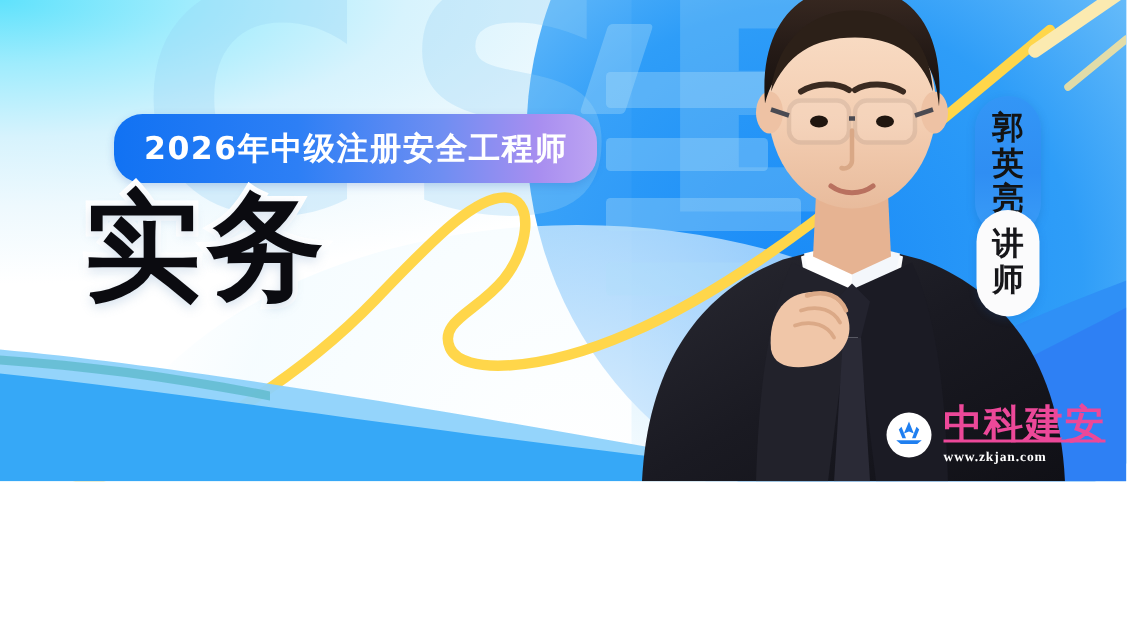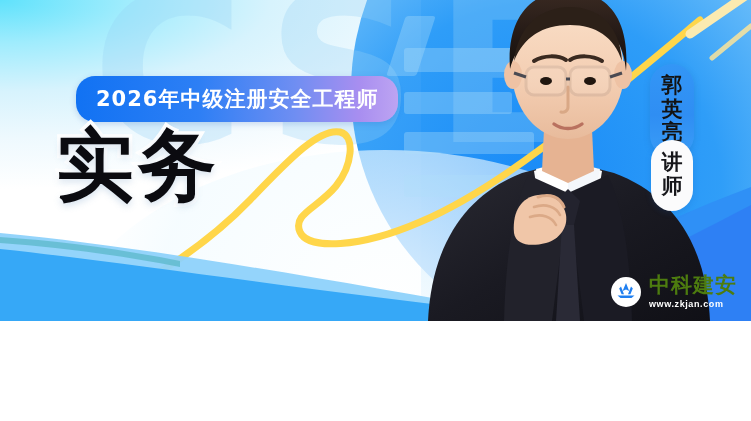--- a/index.html
+++ b/index.html
@@ -124,26 +124,27 @@
     display:flex;align-items:center;gap:8px;
   }
   .logo-mark{
     width:30px;height:30px;border-radius:50%;
     background:#ffffff;
     display:flex;align-items:center;justify-content:center;
     flex:0 0 auto;
   }
   .logo-text{display:flex;flex-direction:column;align-items:flex-start;line-height:1;}
   .logo-cn{
-    color:#4d7c0f;font-size:21px;font-weight:700;letter-spacing:1px;
-    font-family:"DejaVu Sans","Liberation Sans",sans-serif;
+    color:#ec4899;font-size:26px;font-weight:700;letter-spacing:1px;
+    font-family:"DejaVu Sans","Liberation Sans",sans-serif;
+    text-decoration:underline;
   }
   .logo-url{
     color:#ffffff;font-size:9px;font-weight:700;letter-spacing:.6px;margin-top:4px;
-    font-family:Liberation Sans, sans-serif;
+    font-family:Liberation Serif, serif;
   }
 </style>
 </head>
 <body>
 
 <div id="banner">
 
   <div class="bg-base"></div>
   <div class="bg-right-blue"></div>
   <div class="bg-right-circle"></div>

